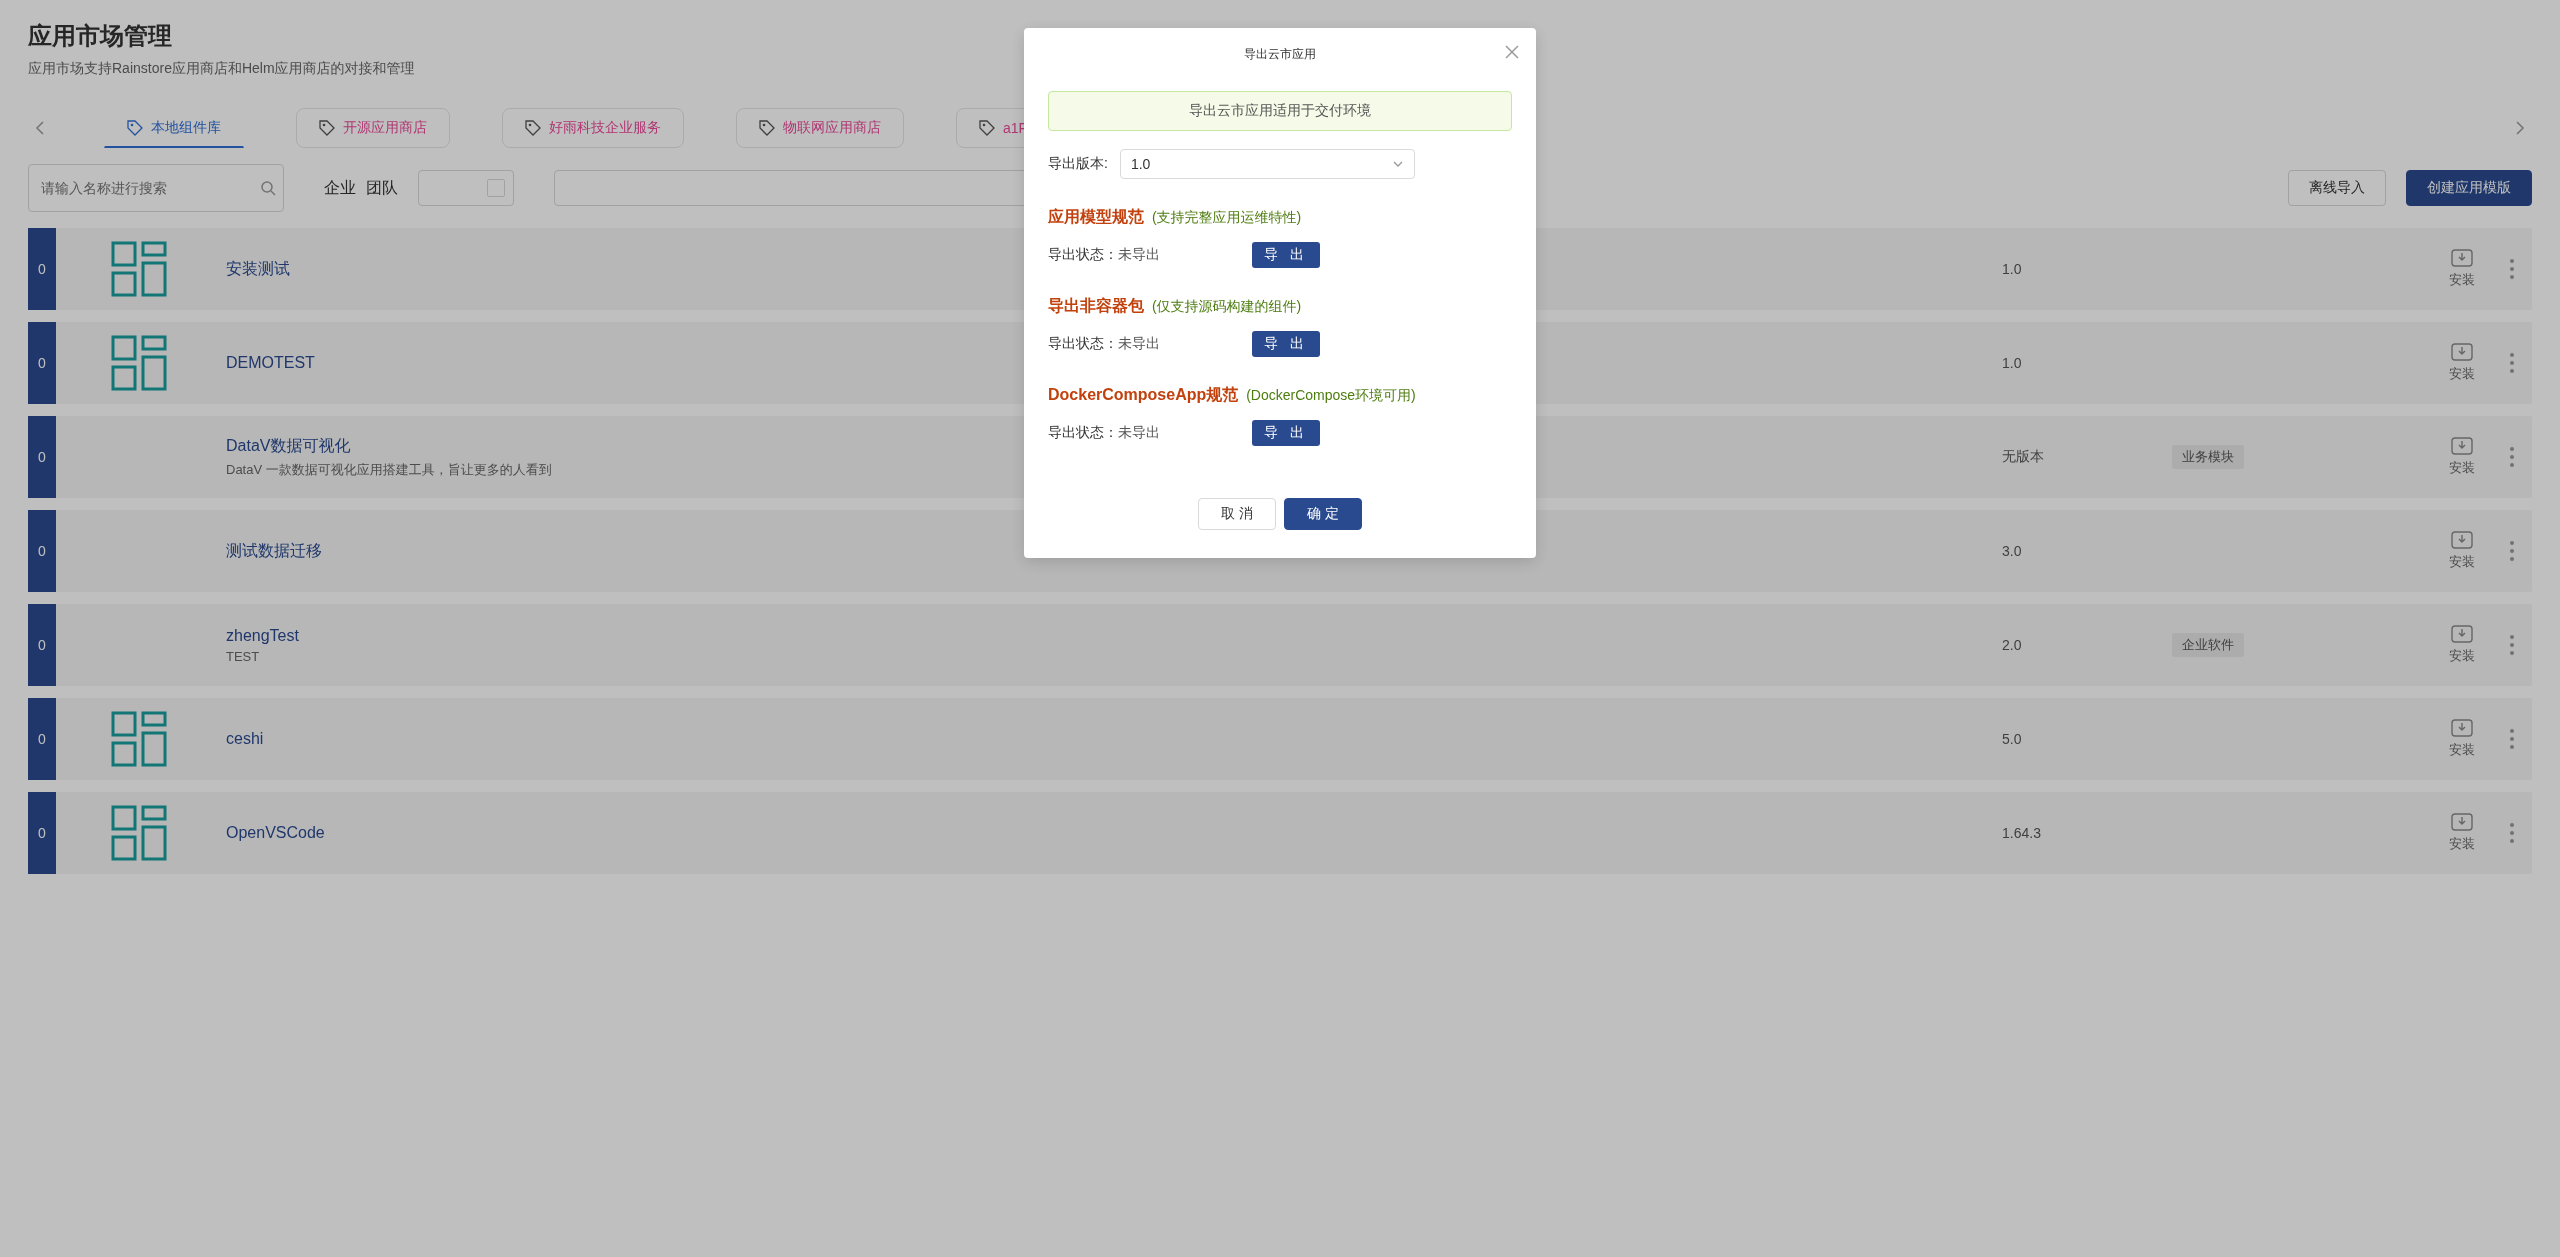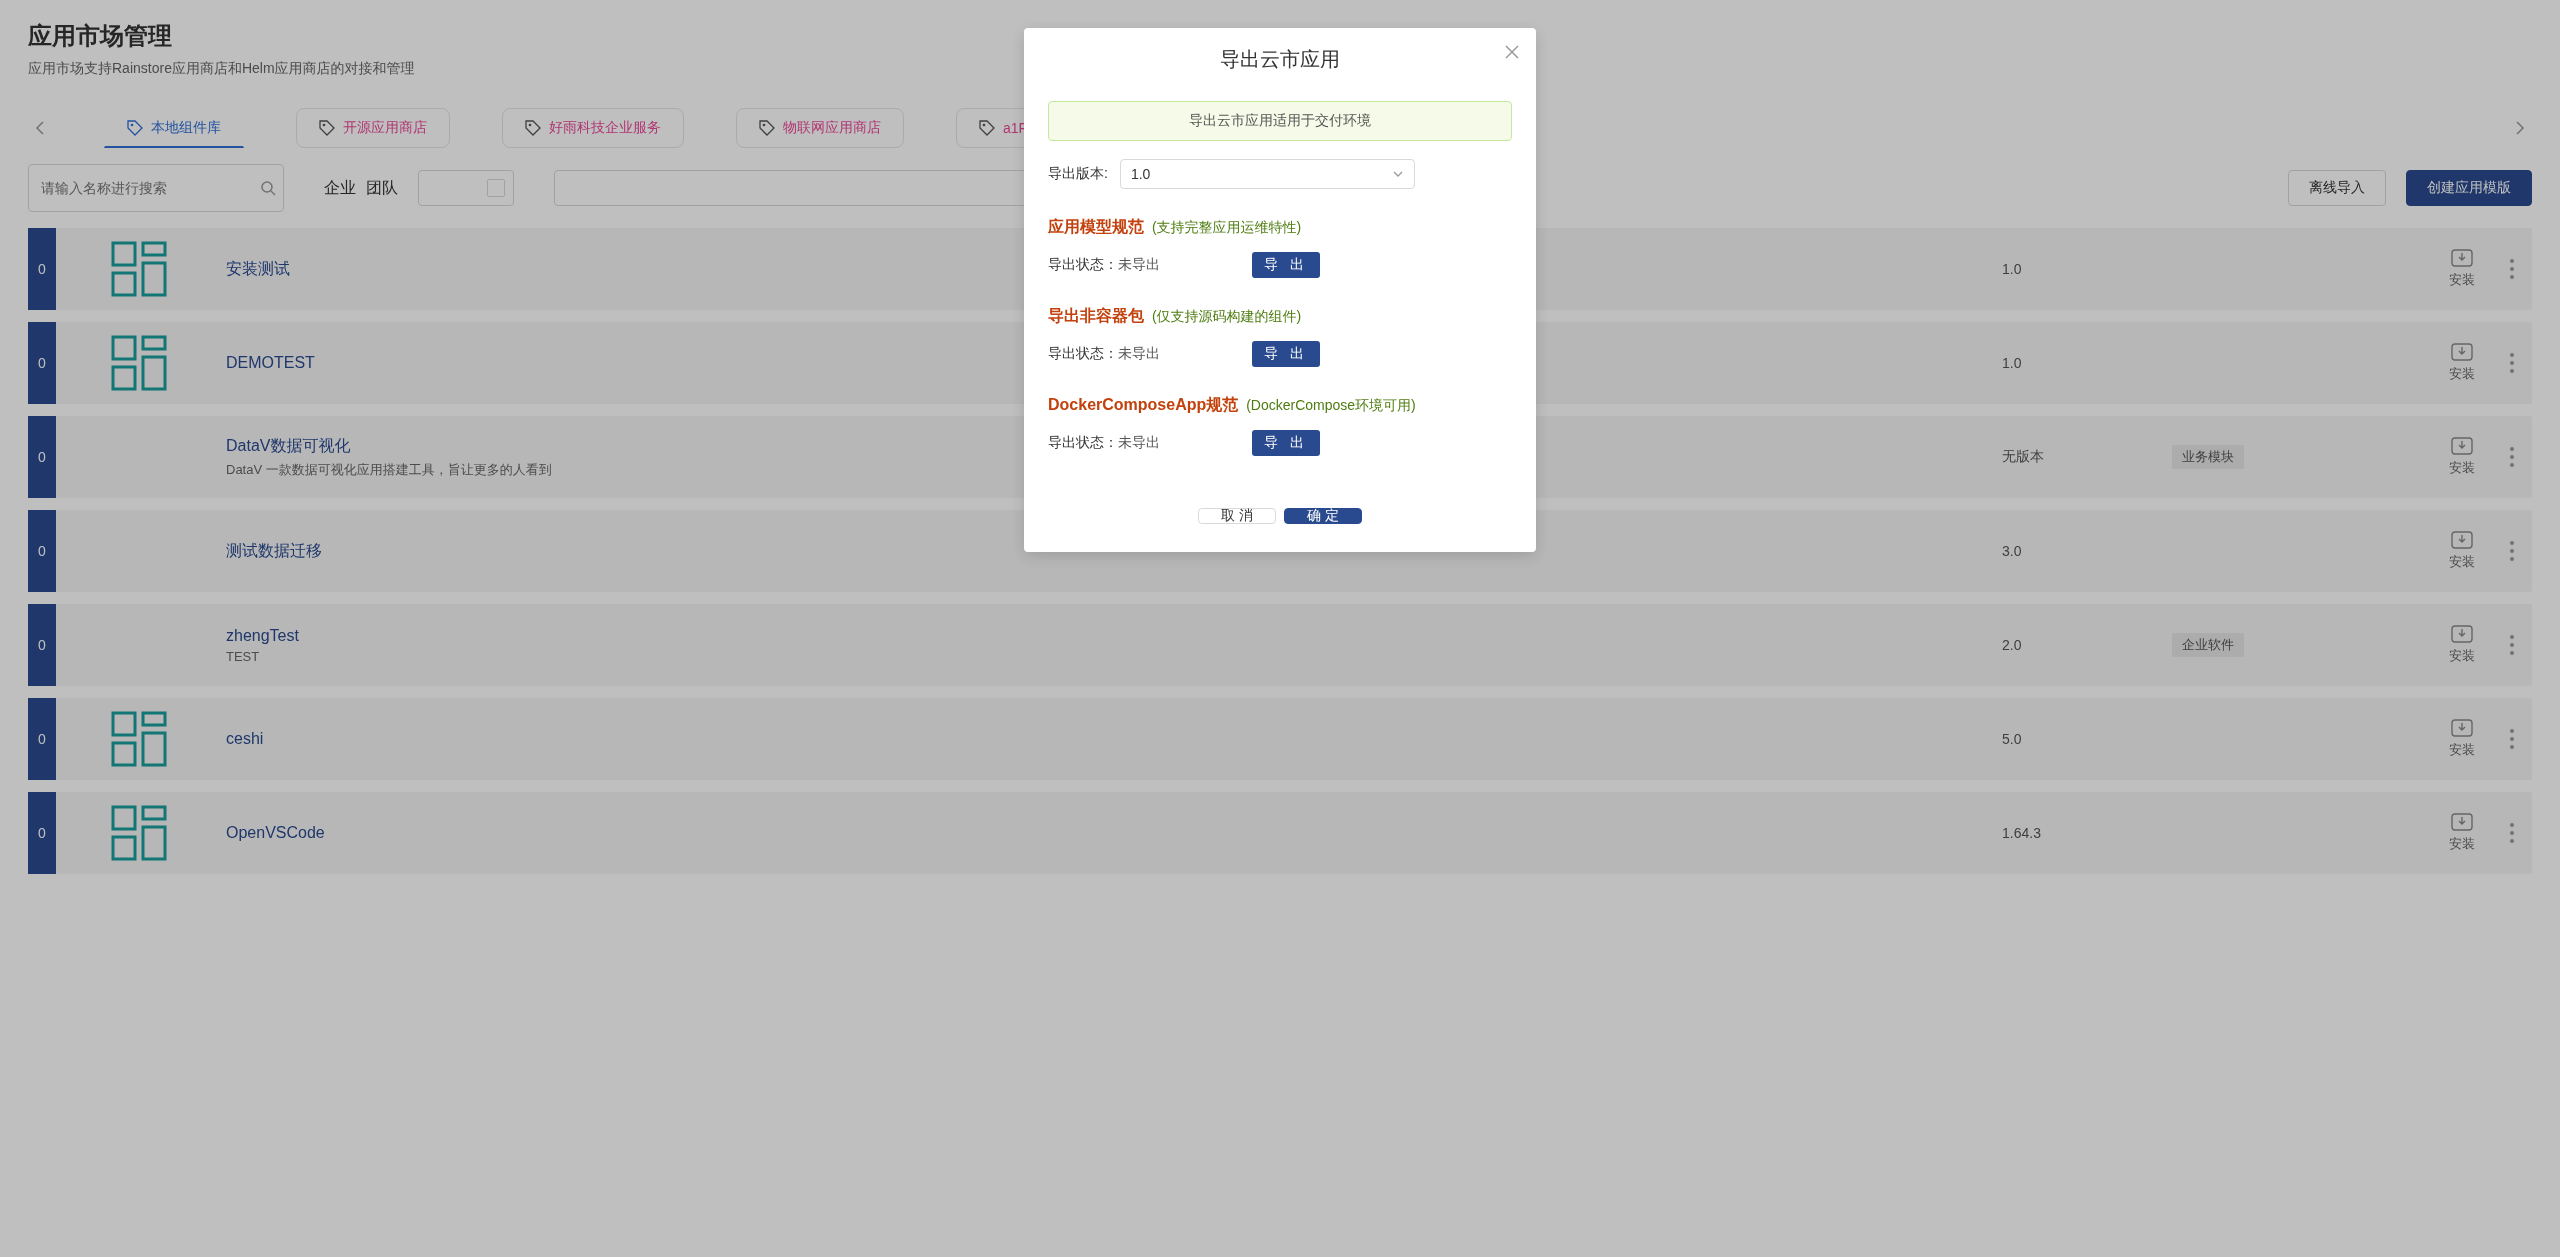--- a/index.html
+++ b/index.html
@@ -258,21 +258,21 @@
       width: 512px;
       background: #fff;
       border-radius: 4px;
       box-shadow: 0 4px 16px rgba(0,0,0,0.15);
       overflow: hidden;
     }
     .modal-header {
       position: relative;
       padding: 18px 24px;
       text-align: center;
-      font-size: 20px;
+      font-size: 12px;
       font-weight: 500;
       color: #333;
     }
     .modal-close {
       position: absolute;
       right: 16px;
       top: 16px;
       cursor: pointer;
       color: #999;
     }
@@ -347,21 +347,21 @@
       letter-spacing: 4px;
       cursor: pointer;
     }
     .modal-footer {
       display: flex;
       justify-content: center;
       gap: 8px;
       padding: 0 24px 28px 24px;
     }
     .modal-footer .btn {
-      height: 16px;
+      height: 32px;
       padding: 0 22px;
     }
 
     svg { display: block; }
   </style>
 </head>
 <body>
 
 <div class="page-header">
   <div class="page-title">应用市场管理</div>

